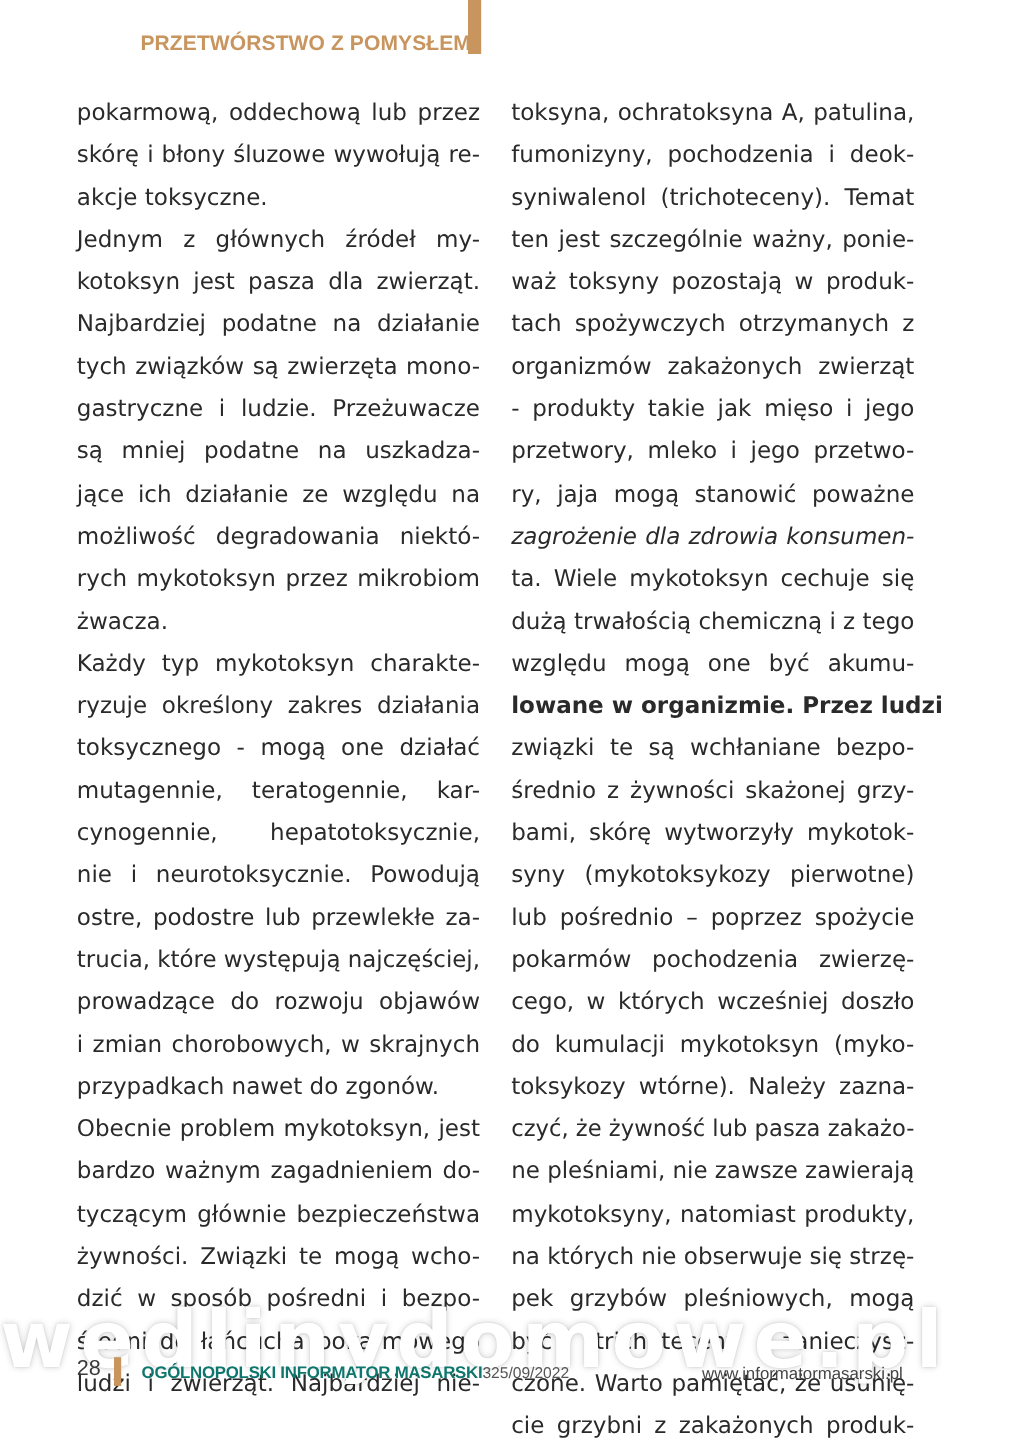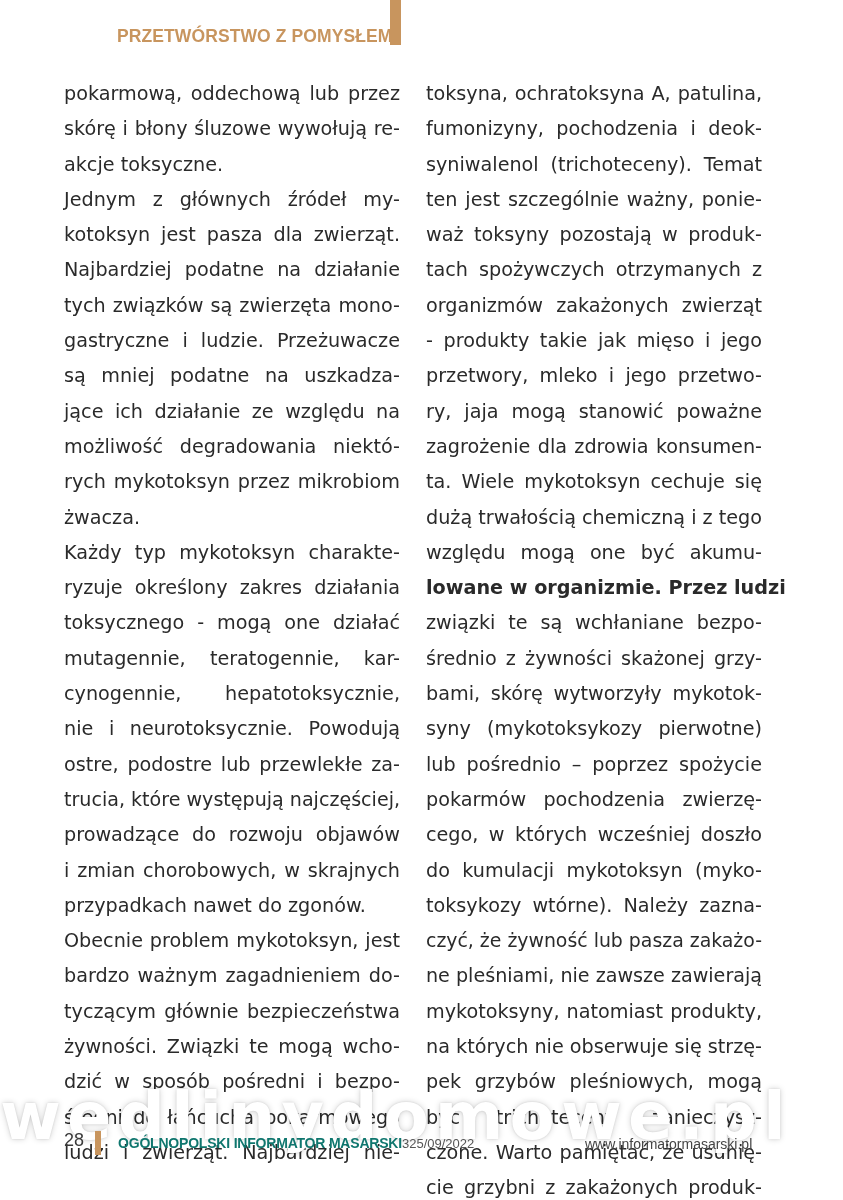--- a/index.html
+++ b/index.html
@@ -92,21 +92,21 @@
     <span class="line" style="display: block;"><span style="white-space: nowrap; word-spacing: 0px;">toksyna, ochratoksyna A, patulina,</span></span>
     <span class="line" style="display: block;"><span style="white-space: nowrap; word-spacing: 0px;">fumonizyny, pochodzenia i  deok-</span></span>
     <span class="line" style="display: block;"><span style="white-space: nowrap; word-spacing: 0px;">syniwalenol (trichoteceny). Temat</span></span>
     <span class="line" style="display: block;"><span style="white-space: nowrap; word-spacing: 0px;">ten jest szczególnie ważny, ponie-</span></span>
     <span class="line" style="display: block;"><span style="white-space: nowrap; word-spacing: 0px;">waż toksyny pozostają w  produk-</span></span>
     <span class="line" style="display: block;"><span style="white-space: nowrap; word-spacing: 0px;">tach spożywczych otrzymanych z</span></span>
     <span class="line" style="display: block;"><span style="white-space: nowrap; word-spacing: 0px;">organizmów zakażonych zwierząt</span></span>
     <span class="line" style="display: block;"><span style="white-space: nowrap; word-spacing: 0px;">- produkty takie jak mięso i  jego</span></span>
     <span class="line" style="display: block;"><span style="white-space: nowrap; word-spacing: 0px;">przetwory, mleko i  jego przetwo-</span></span>
     <span class="line" style="display: block;"><span style="white-space: nowrap; word-spacing: 0px;">ry, jaja mogą stanowić poważne</span></span>
-    <span class="line" style="display: block;"><span style="white-space: nowrap; word-spacing: 0px;">zagrożenie dla zdrowia konsumen-</span></span>
+    <span class="line" style="display: block; font-style: italic;"><span style="white-space: nowrap; word-spacing: 0px;">zagrożenie dla zdrowia konsumen-</span></span>
     <span class="line" style="display: block;"><span style="white-space: nowrap; word-spacing: 0px;">ta. Wiele mykotoksyn cechuje się</span></span>
     <span class="line" style="display: block;"><span style="white-space: nowrap; display: inline-block; transform-origin: left center; transform: scaleX(0.999721);">dużą trwałością chemiczną i z tego</span></span>
     <span class="line" style="display: block;"><span style="white-space: nowrap; word-spacing: 0px;">względu mogą one być akumu-</span></span>
     <span class="line" style="display: block;"><span style="white-space: nowrap; word-spacing: 0px; font-weight: bold;">lowane w organizmie. Przez ludzi</span></span>
     <span class="line" style="display: block;"><span style="white-space: nowrap; word-spacing: 0px;">związki te są wchłaniane bezpo-</span></span>
     <span class="line" style="display: block;"><span style="white-space: nowrap; word-spacing: 0px;">średnio z żywności skażonej grzy-</span></span>
     <span class="line" style="display: block;"><span style="white-space: nowrap; word-spacing: 0px;">bami, skórę wytworzyły mykotok-</span></span>
     <span class="line" style="display: block;"><span style="white-space: nowrap; word-spacing: 0px;">syny (mykotoksykozy pierwotne)</span></span>
     <span class="line" style="display: block;"><span style="white-space: nowrap; word-spacing: 0px;">lub pośrednio – poprzez spożycie</span></span>
     <span class="line" style="display: block;"><span style="white-space: nowrap; word-spacing: 0px;">pokarmów pochodzenia zwierzę-</span></span>

